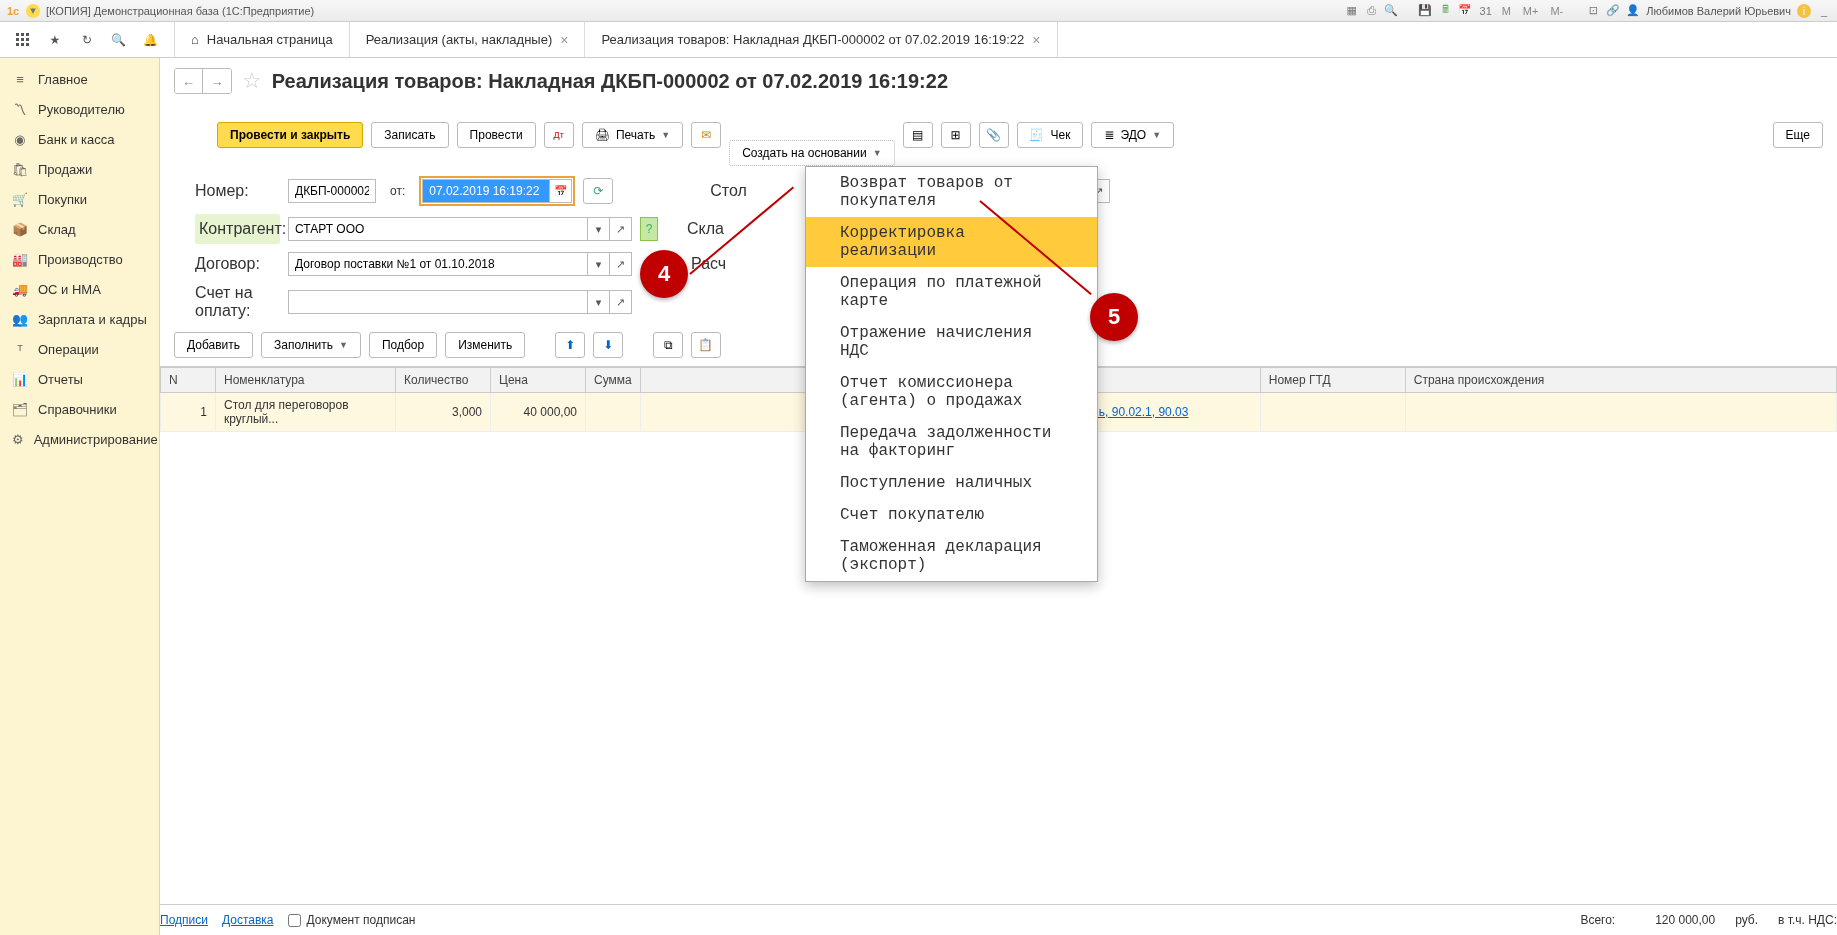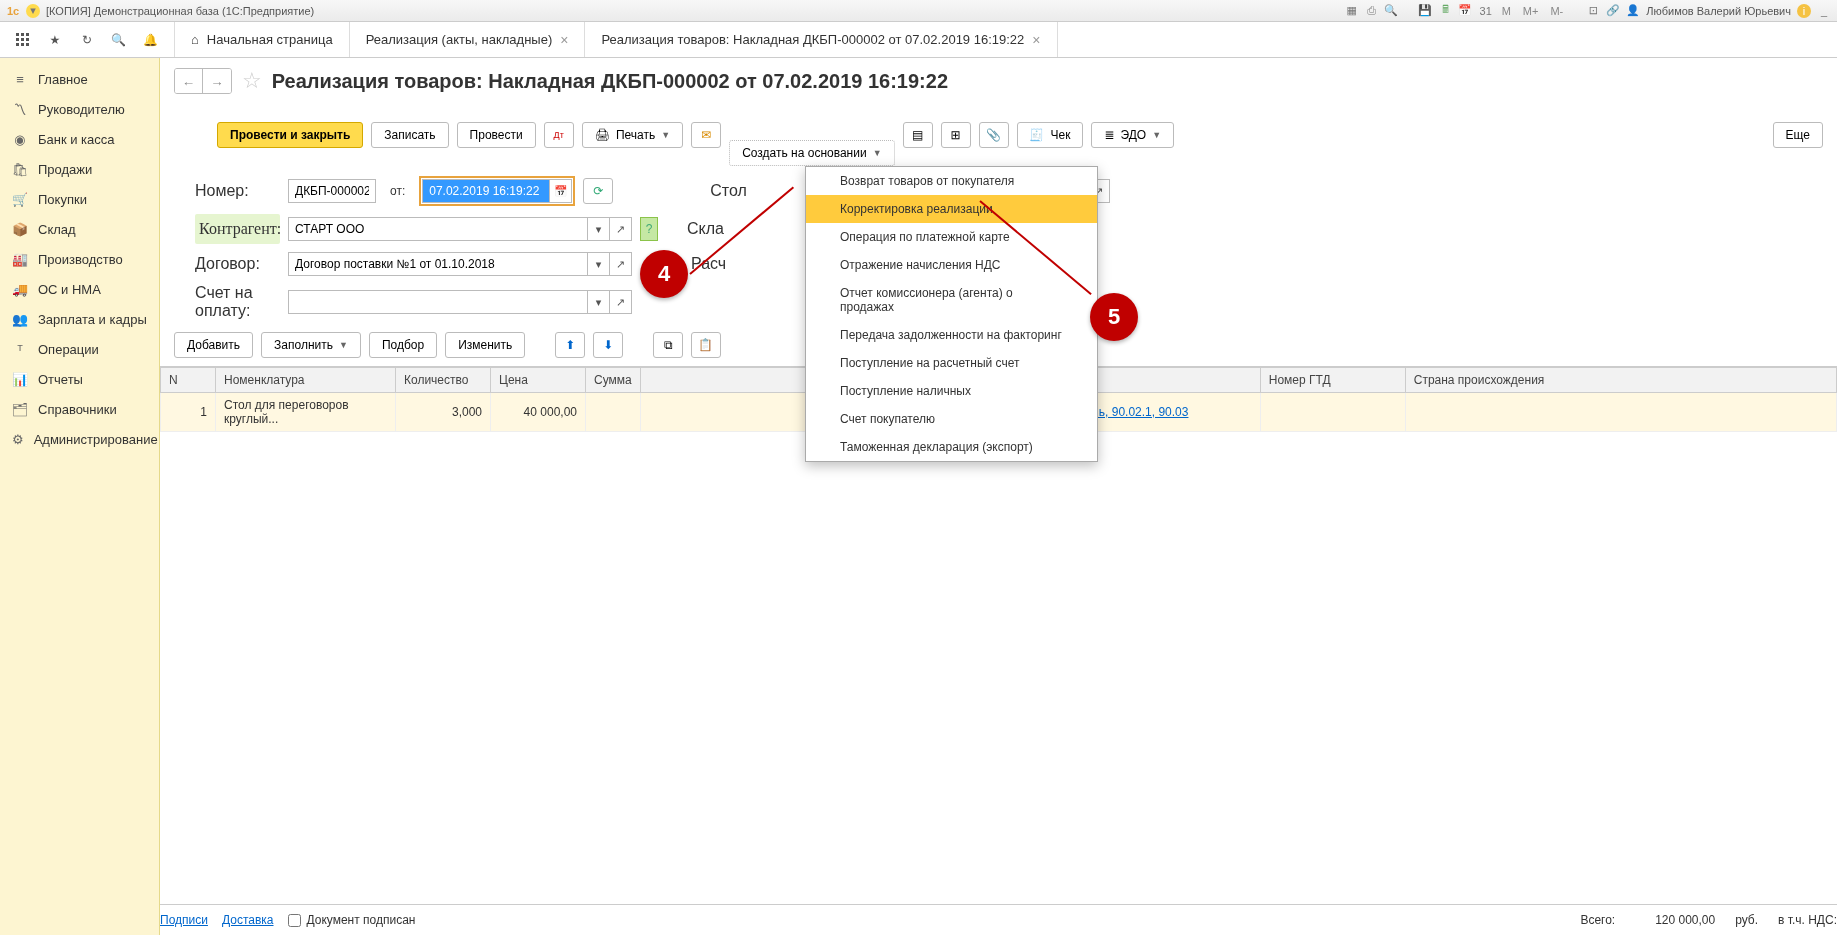--- a/index.html
+++ b/index.html
@@ -42,21 +42,21 @@
 .btn.primary { background:#ffdb4d; border-color:#d4a800; font-weight:bold;margin-left:43px; }
 .btn.icon-only { width:30px; padding:0; justify-content:center; }
 .btn .caret { font-size:9px; color:#666; }
 .btn.dashed { border-style:dotted;margin-top:36px; }
 .spacer { flex:1; }
 
 
 .form { padding:0 14px; }
 .row { display:flex; align-items:center; gap:8px; margin-bottom:8px; }
 .lbl { width:85px; font-size:16px; color:#333;margin-left:21px; }
-.lbl.hl { background:#e6f5d0; padding:6px 4px; border-radius:2px;font-family:Liberation Serif, serif; }
+.lbl.hl { background:#e6f5d0; padding:6px 4px; border-radius:2px; }
 .fld { height:24px; border:1px solid #bbb; padding:0 6px; font-size:12px; background:#fff; }
 .fld.sel { background:#3399ff; color:#fff; }
 .grp { display:flex; }
 .grp .fld { border-radius:0; }
 .grp .mini { width:22px; height:24px; border:1px solid #bbb; border-left:none; background:#fff; display:flex; align-items:center; justify-content:center; font-size:11px; color:#555; }
 .grp .mini:first-of-type { }
 .link { color:#0066cc; text-decoration:underline; cursor:pointer; }
 
 
 .subbar { display:flex; align-items:center; gap:8px; padding:4px 14px 8px; }
@@ -67,21 +67,21 @@
 table.grid th { background:#f2f2f2; border:1px solid #ccc; padding:5px 8px; text-align:left; font-weight:normal; color:#444; }
 table.grid td { border:1px solid #eee; padding:5px 8px; background:#fff8e1; }
 table.grid td.r { text-align:right; }
 
 
 .footer { border-top:1px solid #ccc; padding:8px 0; display:flex; align-items:center; gap:14px; font-size:12px; }
 .footer .right { margin-left:auto; display:flex; gap:20px; align-items:center; }
 
 
 .dropdown { position:absolute; left:645px; top:108px; width:293px; background:#fff; border:1px solid #aaa; box-shadow:0 4px 12px rgba(0,0,0,.25); z-index:50; }
-.dropdown .ditem { padding:7px 34px; font-size:12px; cursor:pointer; }
+.dropdown .ditem { padding:7px 34px; font-size:16px; cursor:pointer;font-family:Liberation Mono, monospace; }
 .dropdown .ditem.active { background:#ffcb3d; }
 
 
 .callout { position:absolute; width:48px; height:48px; border-radius:50%; background:#c00000; color:#fff; display:flex; align-items:center; justify-content:center; font-size:22px; font-weight:bold; z-index:100; box-shadow:0 2px 4px rgba(0,0,0,.3); }
 .arrow-line { position:absolute; height:2px; background:#c00000; transform-origin:left center; z-index:90; }
 
 svg { display:block; }
 </style>
 </head>
 <body>
@@ -366,21 +366,20 @@
       </div>
     </div>
 
     <div class="dropdown">
       <div class="ditem">Возврат товаров от покупателя</div>
       <div class="ditem active">Корректировка реализации</div>
       <div class="ditem">Операция по платежной карте</div>
       <div class="ditem">Отражение начисления НДС</div>
       <div class="ditem">Отчет комиссионера (агента) о продажах</div>
       <div class="ditem">Передача задолженности на факторинг</div>
-      <div class="ditem">Поступление на расчетный счет</div>
       <div class="ditem">Поступление наличных</div>
       <div class="ditem">Счет покупателю</div>
       <div class="ditem">Таможенная декларация (экспорт)</div>
     </div>
 
     <div class="arrow-line" style="left:530px;top:215px;width:135px;transform:rotate(-40deg);"></div>
     <div class="callout" style="left:480px;top:192px;">4</div>
     <div class="arrow-line" style="left:820px;top:142px;width:145px;transform:rotate(40deg);"></div>
     <div class="callout" style="left:930px;top:235px;">5</div>
 

